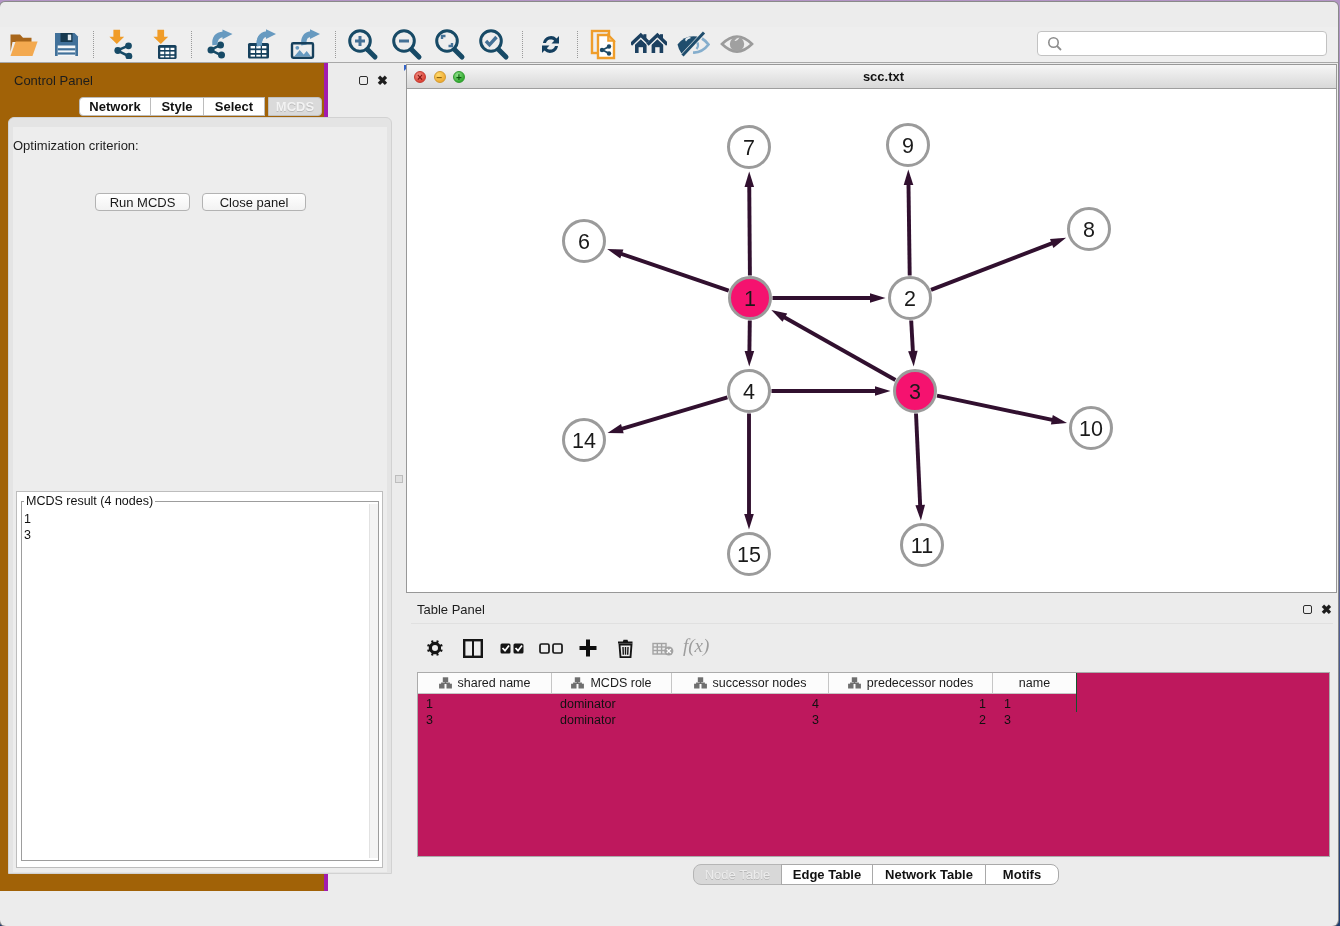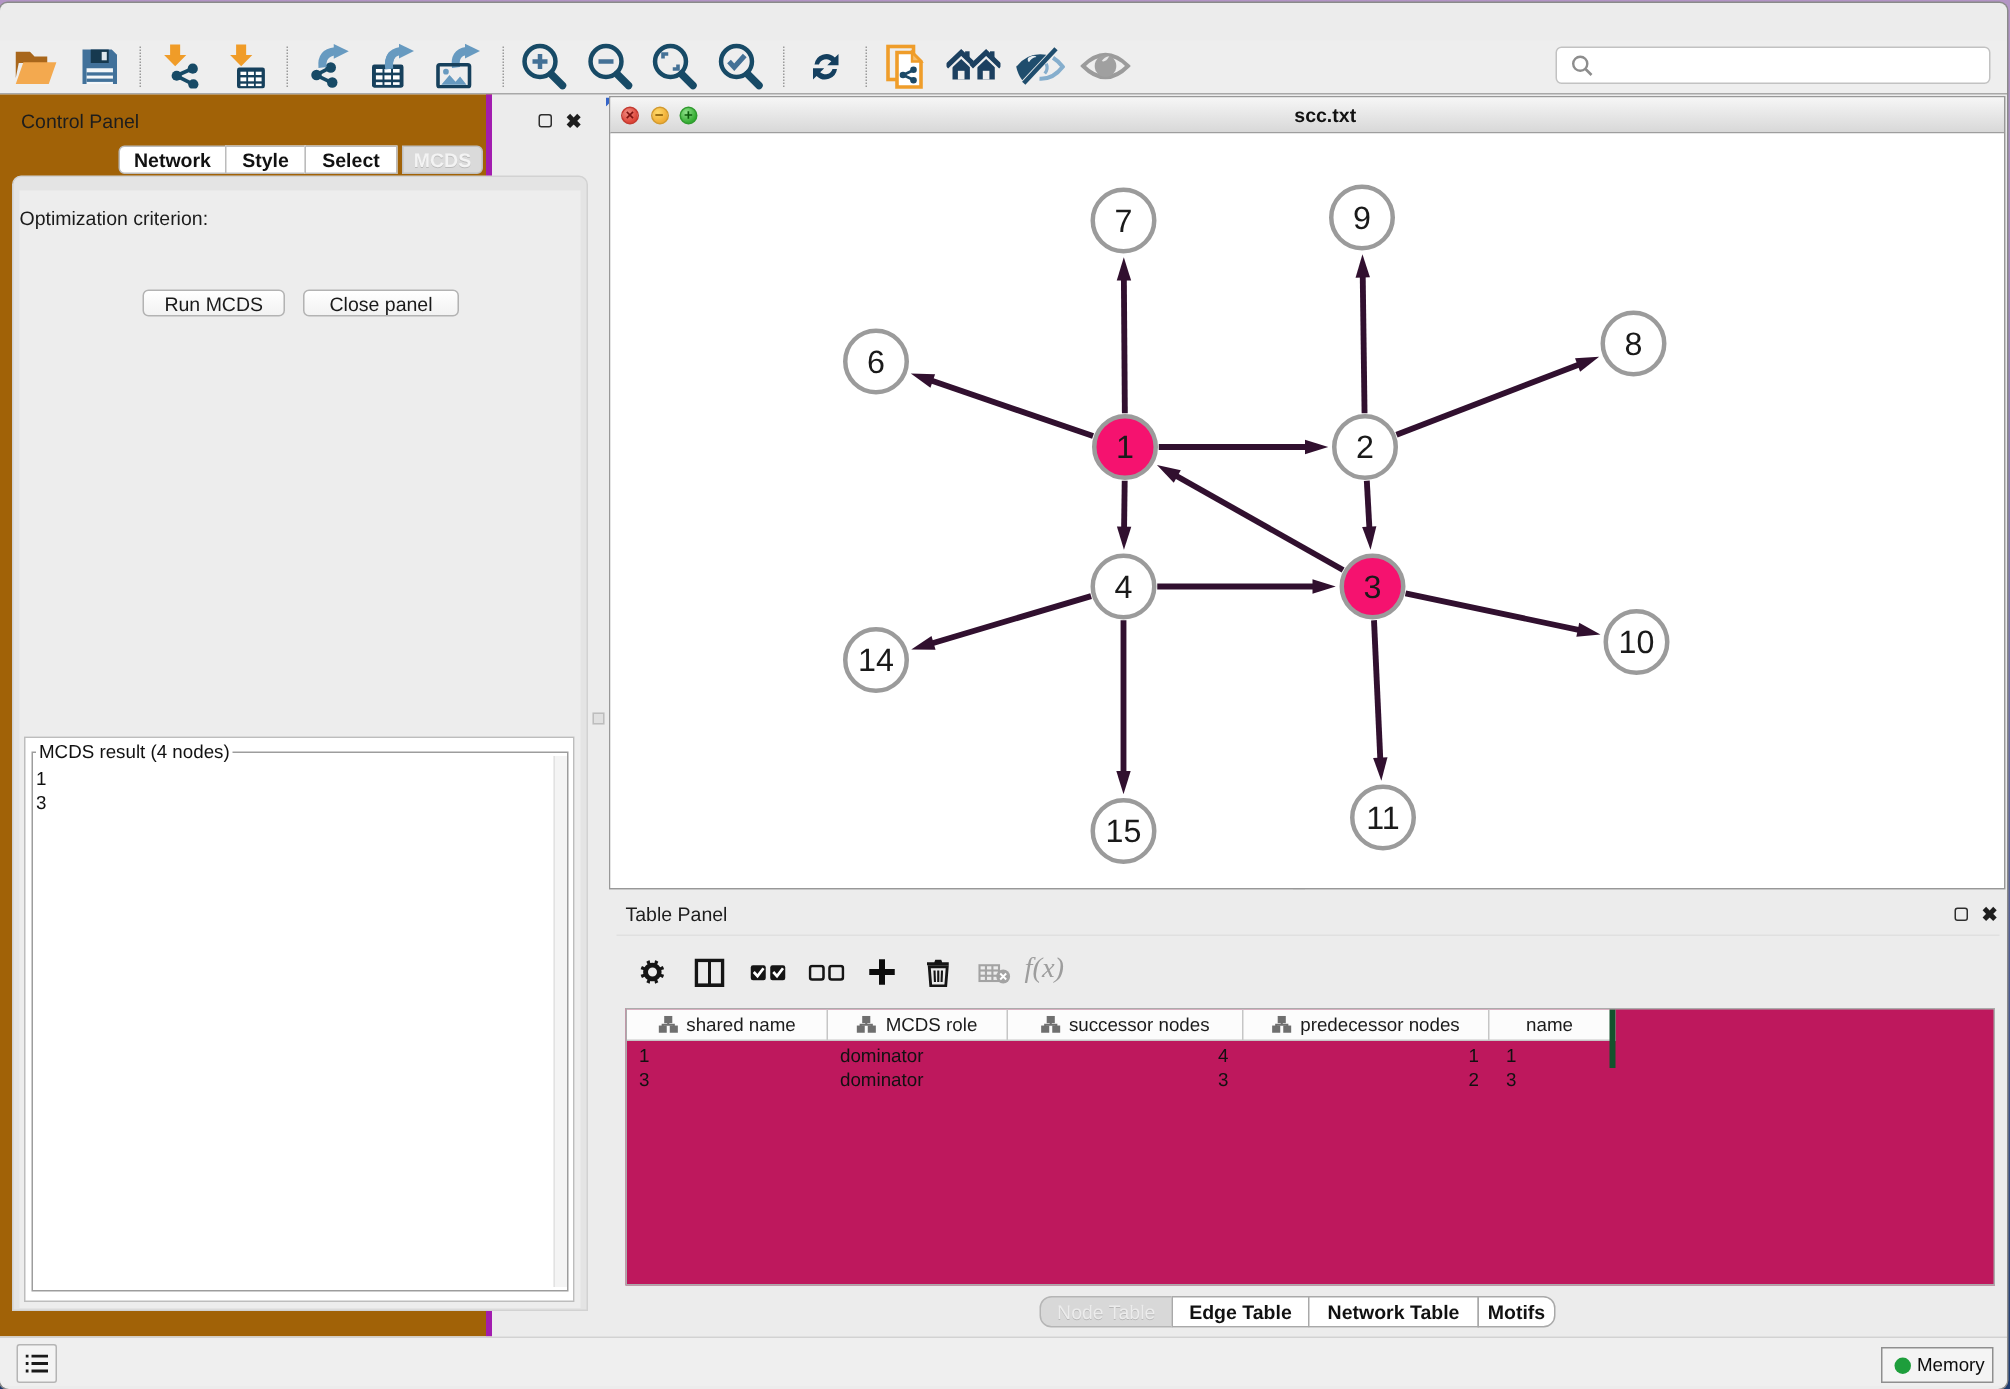--- a/index.html
+++ b/index.html
@@ -400,47 +400,29 @@
                 </g>
               </svg></span>successor nodes</div>
       <div class="abs" style="left:411px;top:0;width:164px;height:21px;border-right:1px solid #c6c6c6;text-align:center;font-size:12.5px;line-height:20px;color:#1b1b1b"><span class="th-ico"><svg width="13" height="12" viewBox="0 0 13 12">
                 <g fill="none" stroke="#6f6f6f" stroke-width="1.4">
                   <rect x="4.5" y="1" width="4" height="3.4" fill="#6f6f6f"></rect>
                   <rect x="0.8" y="7.4" width="4" height="3.4" fill="#6f6f6f"></rect>
                   <rect x="8.2" y="7.4" width="4" height="3.4" fill="#6f6f6f"></rect>
                   <path d="M6.5 4.5 v1.7 M2.8 7.4 v-1.2 h7.4 v1.2"></path>
                 </g>
               </svg></span>predecessor nodes</div>
-      <div class="abs" style="left:575px;top:0;width:84px;height:39px;border-right:4px solid #14532d;text-align:center;font-size:12.5px;line-height:20px;color:#1b1b1b">name</div>
+      <div class="abs" style="left:575px;top:0;width:84px;height:39px;border-right:1px solid #14532d;text-align:center;font-size:12.5px;line-height:20px;color:#1b1b1b">name</div>
     </div>
 
     <div class="abs" style="left:8px;top:23px;font-size:12.5px;color:#111;line-height:16px">1<br>3</div>
     <div class="abs" style="left:142px;top:23px;font-size:12.5px;color:#111;line-height:16px">dominator<br>dominator</div>
     <div class="abs" style="left:254px;top:23px;width:147px;text-align:right;font-size:12.5px;color:#111;line-height:16px">4<br>3</div>
     <div class="abs" style="left:411px;top:23px;width:157px;text-align:right;font-size:12.5px;color:#111;line-height:16px">1<br>2</div>
     <div class="abs" style="left:586px;top:23px;font-size:12.5px;color:#111;line-height:16px">1<br>3</div>
   </div>
 
   <div class="btab" style="left:287px;top:267px;width:89px;background:#d8d8d8;border-color:#b5b5b5;color:#ececec;text-shadow:0 1px 0 #b8b8b8;border-radius:8px 0 0 8px">Node Table</div>
   <div class="btab" style="left:375px;top:267px;width:92px;font-weight:700">Edge Table</div>
   <div class="btab" style="left:466px;top:267px;width:114px;font-weight:700">Network Table</div>
-  <div class="btab" style="left:579px;top:267px;width:52px;font-weight:700;border-radius:0 8px 8px 0">Motifs</div>
+  <div class="btab" style="left:579px;top:267px;width:74px;font-weight:700;border-radius:0 8px 8px 0">Motifs</div>
 </div>
 
-<div class="statusbar">
-  <div class="abs" style="left:11px;top:4px;width:27px;height:26px;background:#f4f4f4;border:1px solid #b5b5b5;border-radius:2px">
-    <svg width="15" height="13" viewBox="0 0 15 13" style="position:absolute;left:5px;top:6px">
-      <g fill="#1a1a1a">
-            <rect x="0" y="0" width="2" height="2"></rect>
-            <rect x="4" y="0" width="11" height="2"></rect>
-            <rect x="0" y="5" width="2" height="2"></rect>
-            <rect x="4" y="5" width="11" height="2"></rect>
-            <rect x="0" y="10" width="2" height="2"></rect>
-            <rect x="4" y="10" width="11" height="2"></rect>
-          </g>
-    </svg>
-  </div>
-  <div class="abs" style="left:1254px;top:6px;width:75px;height:24px;background:#f4f4f4;border:1px solid #8f8f8f">
-    <div class="abs" style="left:8px;top:6px;width:11px;height:11px;border-radius:50%;background:#1e9e3c"></div>
-    <div class="abs" style="left:23px;top:0;font-size:12.5px;line-height:22px;color:#0d0d0d">Memory</div>
-  </div>
 </div>
-</div>
 
 </body></html>

